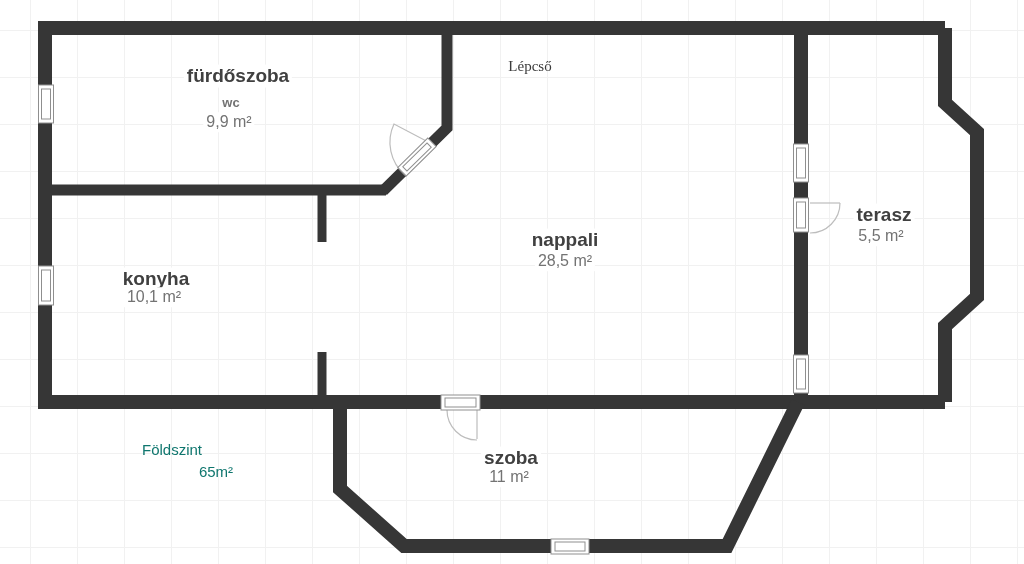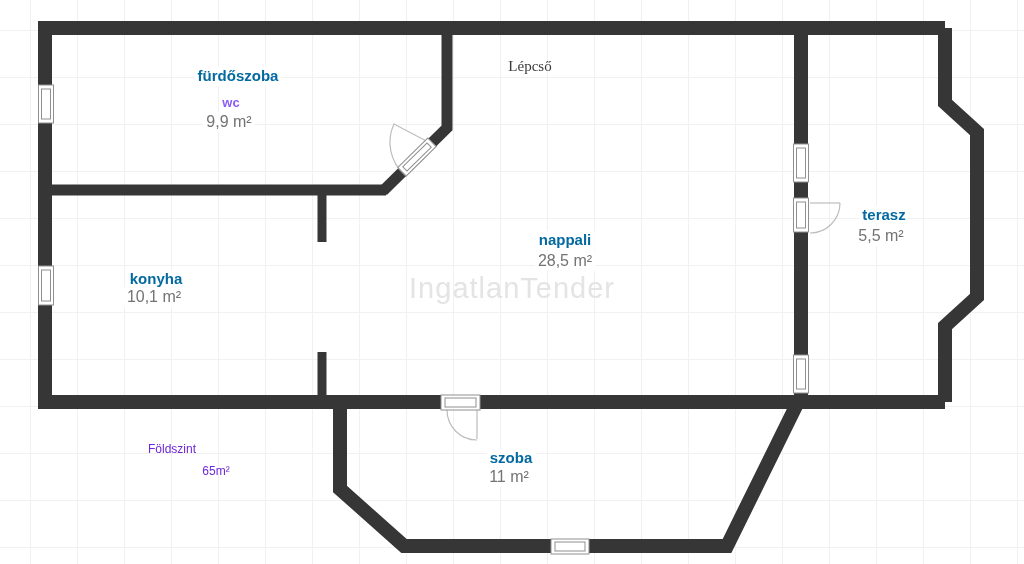--- a/index.html
+++ b/index.html
@@ -17,33 +17,32 @@
   }
   .watermark{
     position:absolute;z-index:1;left:512px;top:288px;transform:translate(-50%,-50%);
     font-size:29px;color:#e4e4e4;letter-spacing:1px;white-space:nowrap;
   }
   svg.plan{position:absolute;left:0;top:0;z-index:2;}
   .lbl{
     position:absolute;z-index:3;transform:translate(-50%,-50%);
     white-space:nowrap;background:#ffffff;padding:1px 3px;line-height:1.1;
   }
-  .room-name{font-weight:700;font-size:15px;color:#0369a1;}
-  .room-sub{font-weight:700;font-size:13px;color:#8b5cf6;}
+  .room-name{font-weight:700;font-size:19px;color:#404040;}
+  .room-sub{font-weight:700;font-size:13px;color:#737373;}
   .room-area{font-size:16px;color:#737373;}
   .plain{font-weight:400;font-size:15px;color:#3b3b3b;background:transparent;font-family:Liberation Serif, serif;}
-  .floor{font-size:12px;color:#6d28d9;background:transparent;}
+  .floor{font-size:15px;color:#0f766e;background:transparent;}
 </style>
 </head>
 <body>
 
 <div class="stage">
   <div class="grid"></div>
 
-  <div class="watermark">IngatlanTender</div>
 
   <svg class="plan" width="1024" height="564" viewBox="0 0 1024 564">
 
     <g stroke="#363636" fill="none" stroke-linejoin="miter" stroke-linecap="butt">
 
       <path d="M 945 28 L 45 28 L 45 402 L 945 402" stroke-width="14"></path>
 
       <path d="M 945 28 L 945 103 L 977 132 L 977 297 L 945 326 L 945 402" stroke-width="14"></path>
 
       <path d="M 45 190 L 386 190" stroke-width="11"></path>

